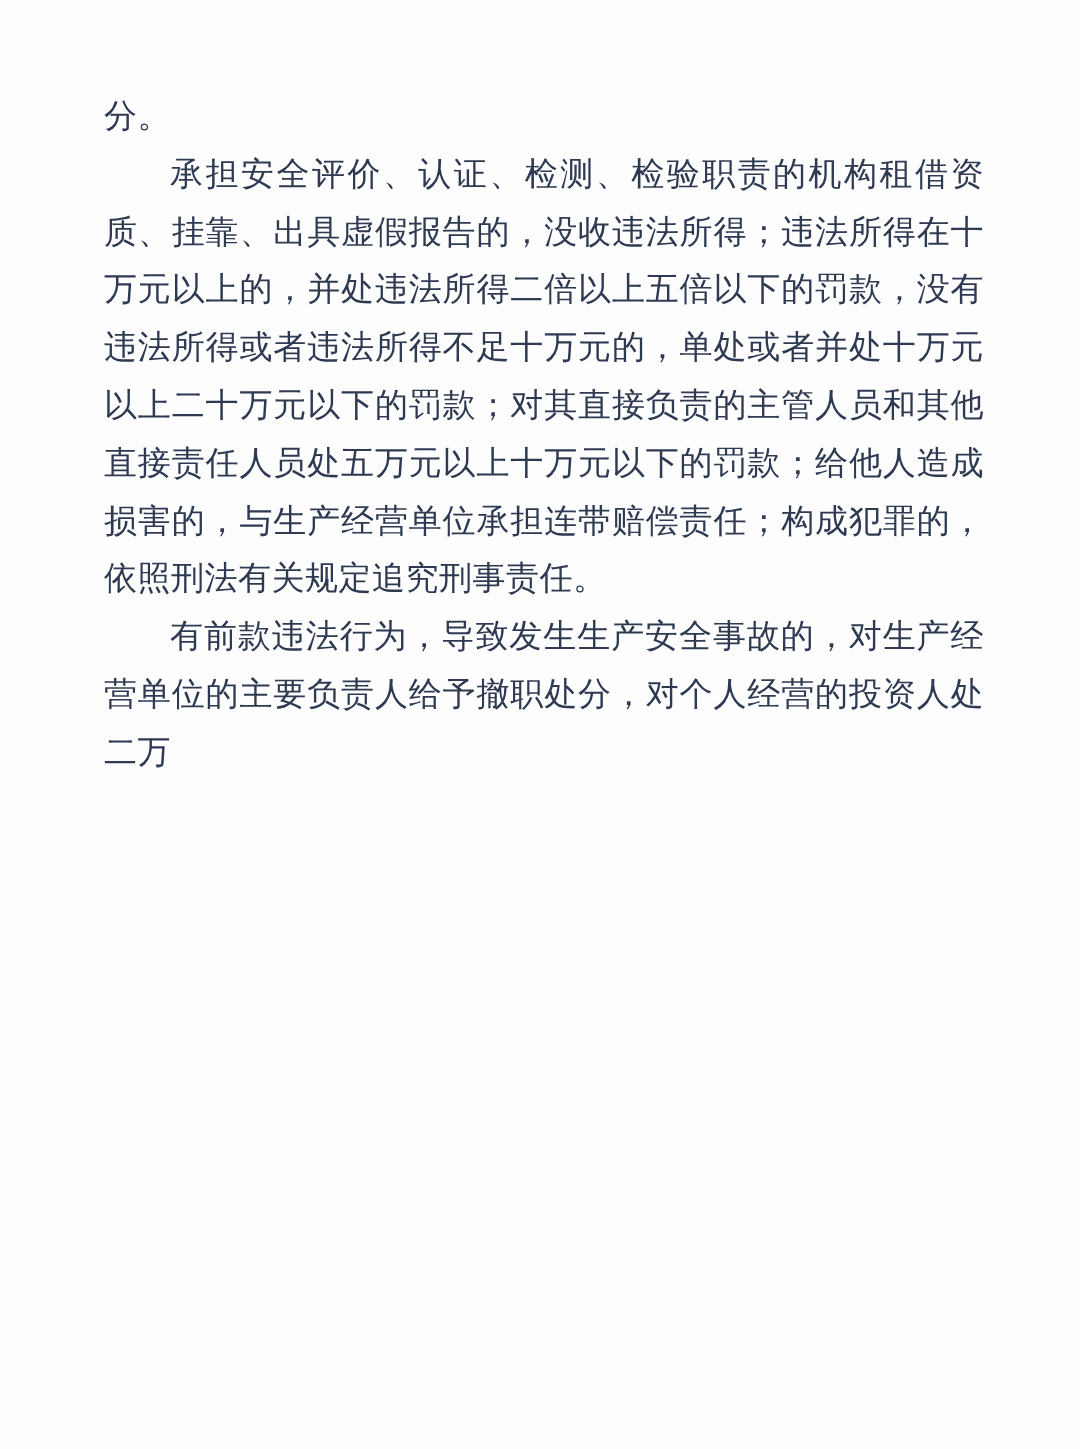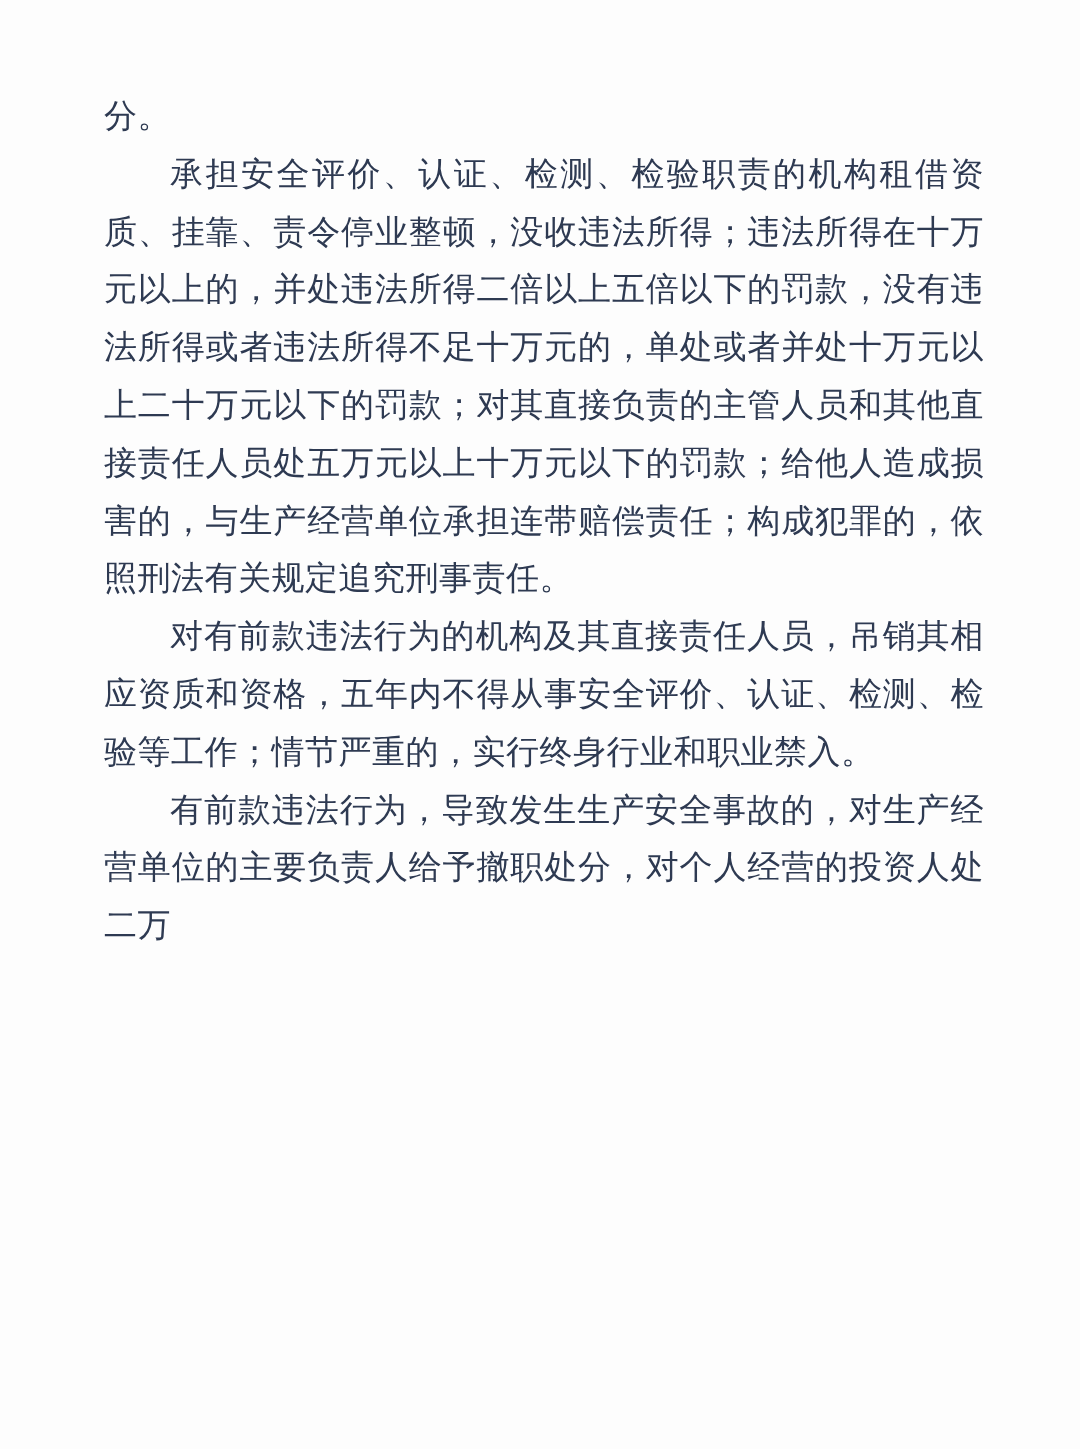--- a/index.html
+++ b/index.html
@@ -42,21 +42,20 @@
 </style>
 </head>
 <body>
 
 <div class="page">
   <div class="text-block">
 
     <p class="para"><span>分。</span></p>
 
 
-    <p class="para indent"><span>承担安全评价、认证、检测、检验职责的机构租借资质、挂靠、责令停业整顿，没收违法所得；违法所得在十万元以上的，并处违法所得二倍以上五倍以下的罚款，没有违法所得或者违法所得不足十万元的，单处或者并处十万元以上二十万元以下的罚款；对其直接负责的主管人员和其他直接责任人员处五万元以上十万元以下的罚款；给他人造成损害的，与生产经营单位承担连带赔偿责任；构成犯罪的，依照刑法有关规定追究刑事责任。</span></p>
+    <p class="para indent"><span>承担安全评价、认证、检测、检验职责的机构租借资质、挂靠、出具虚假报告的，没收违法所得；违法所得在十万元以上的，并处违法所得二倍以上五倍以下的罚款，没有违法所得或者违法所得不足十万元的，单处或者并处十万元以上二十万元以下的罚款；对其直接负责的主管人员和其他直接责任人员处五万元以上十万元以下的罚款；给他人造成损害的，与生产经营单位承担连带赔偿责任；构成犯罪的，依照刑法有关规定追究刑事责任。</span></p>
 
-    <p class="para indent"><span>对有前款违法行为的机构及其直接责任人员，吊销其相应资质和资格，五年内不得从事安全评价、认证、检测、检验等工作；情节严重的，实行终身行业和职业禁入。</span></p>
 
 
     <p class="para indent"><span>有前款违法行为，导致发生生产安全事故的，对生产经营单位的主要负责人给予撤职处分，对个人经营的投资人处二万</span></p>
 
   </div>
 </div>
 
 </body></html>

